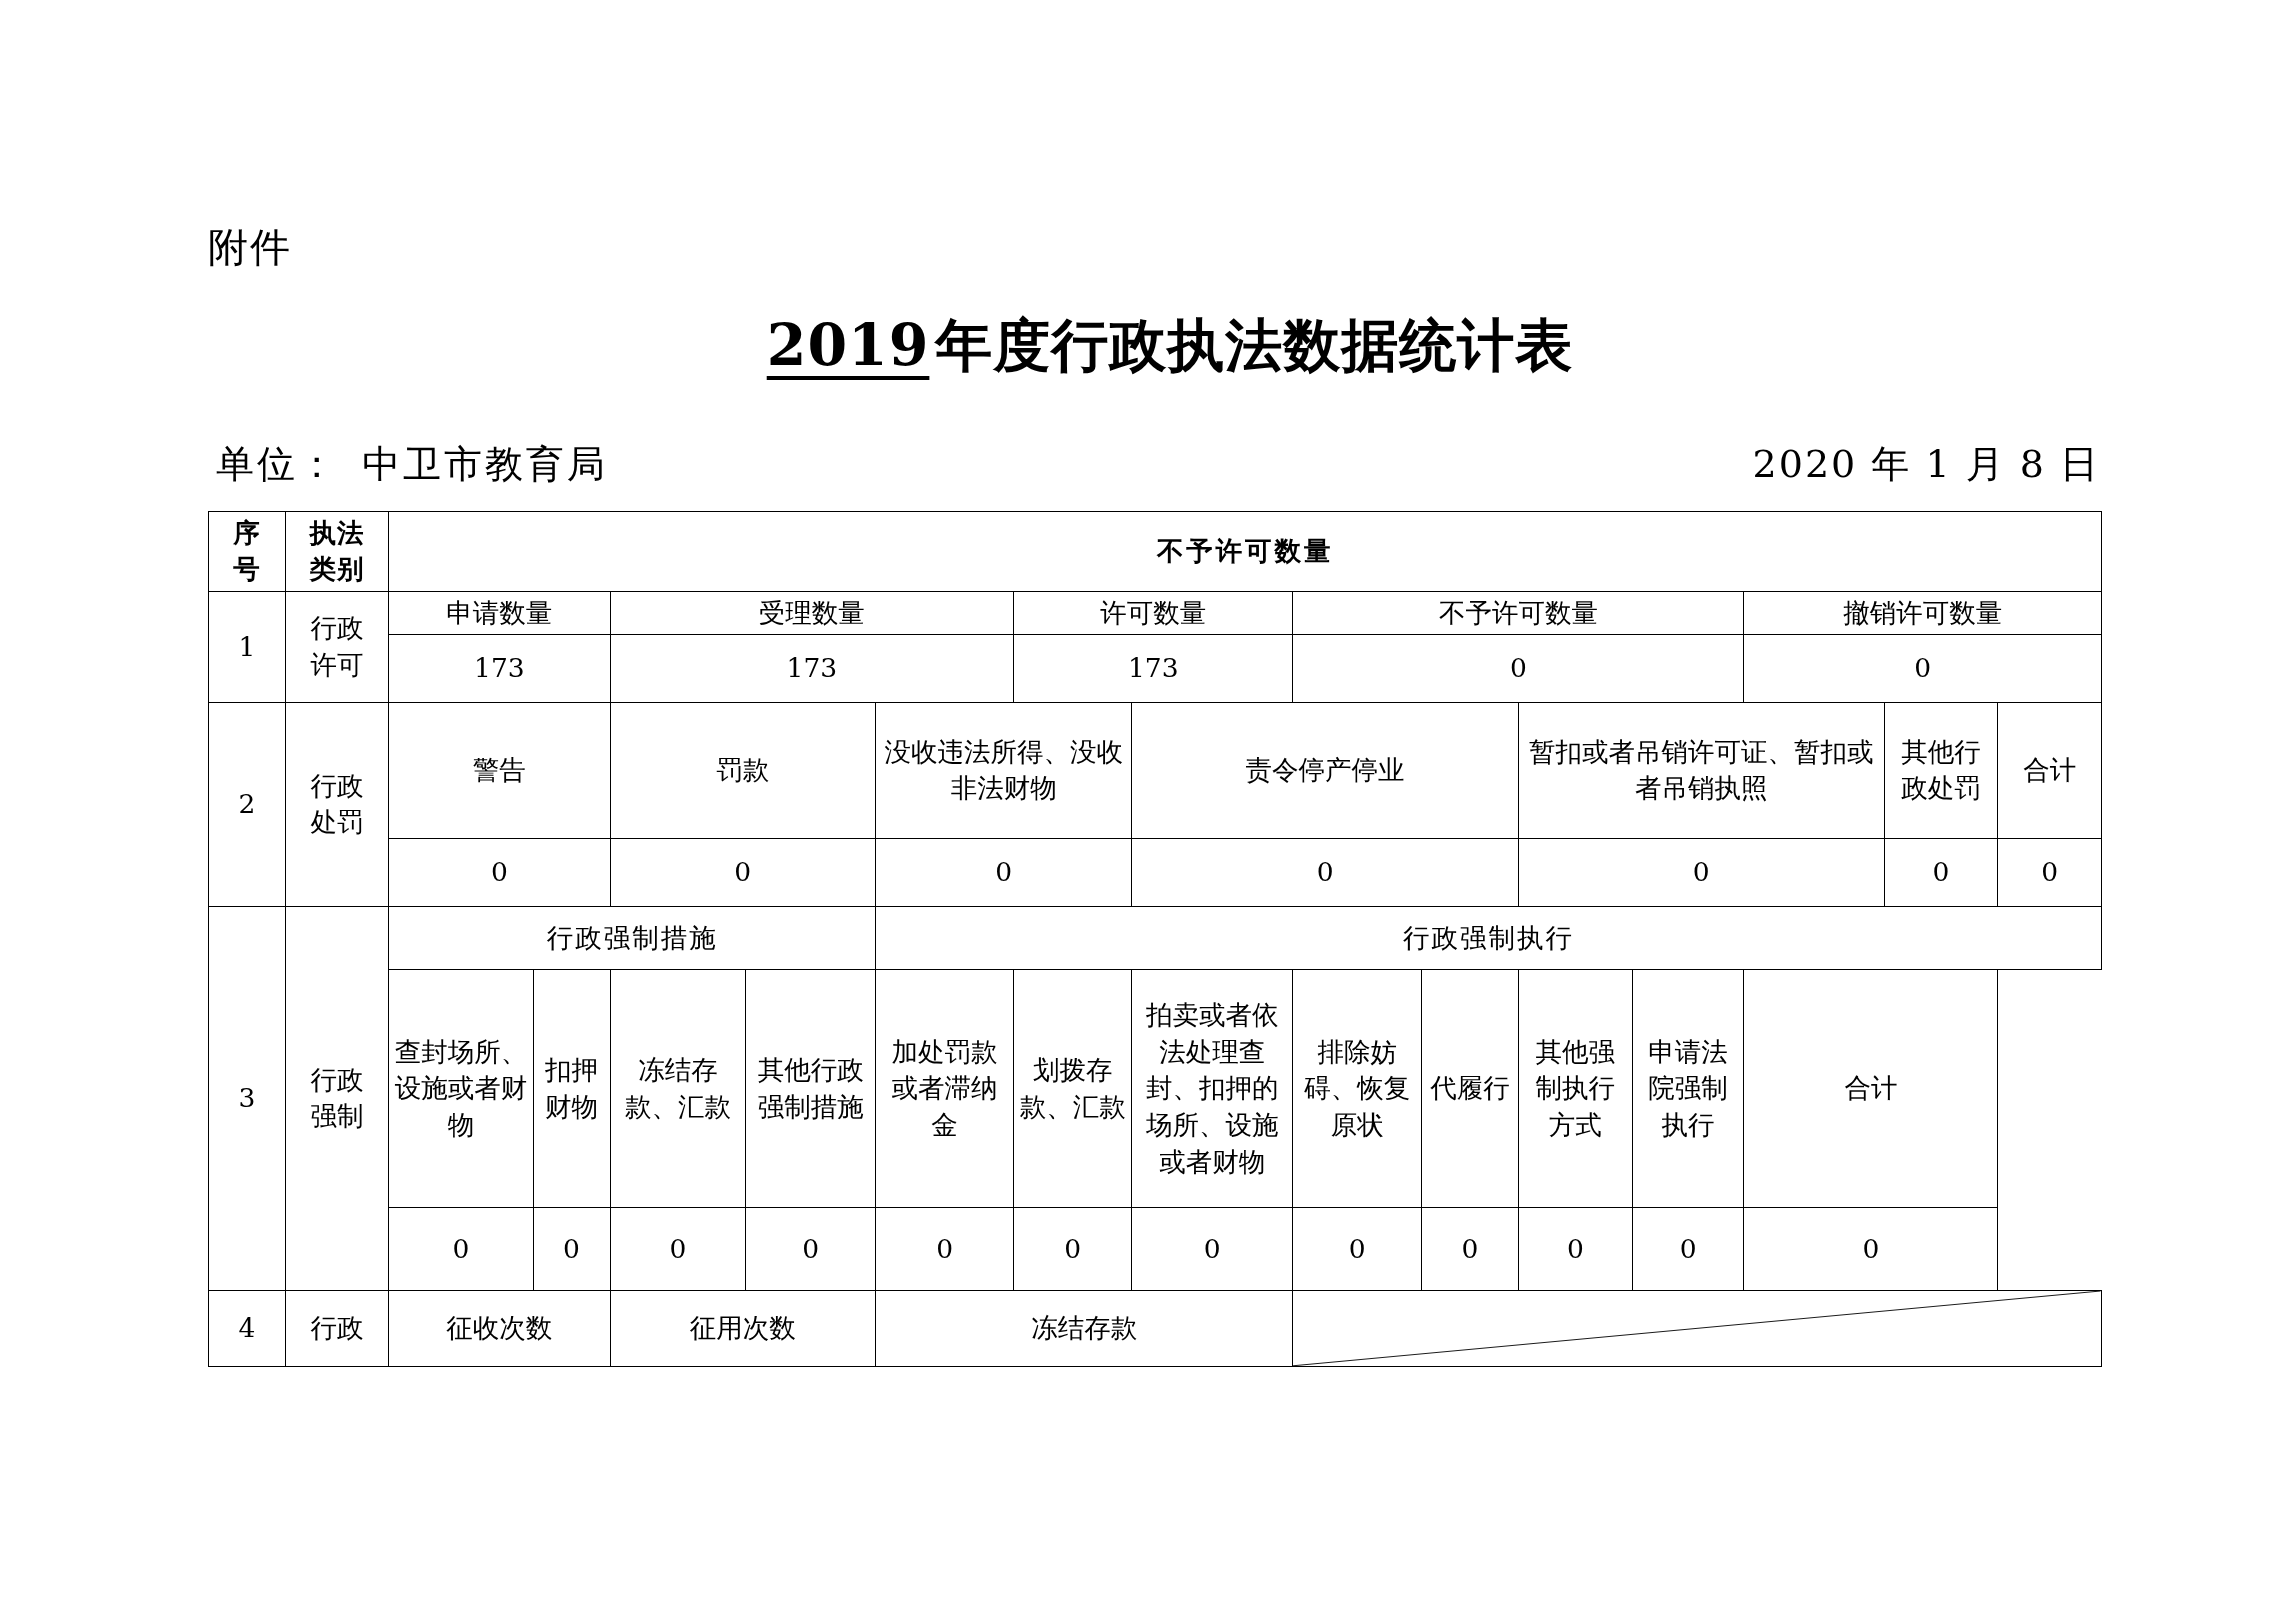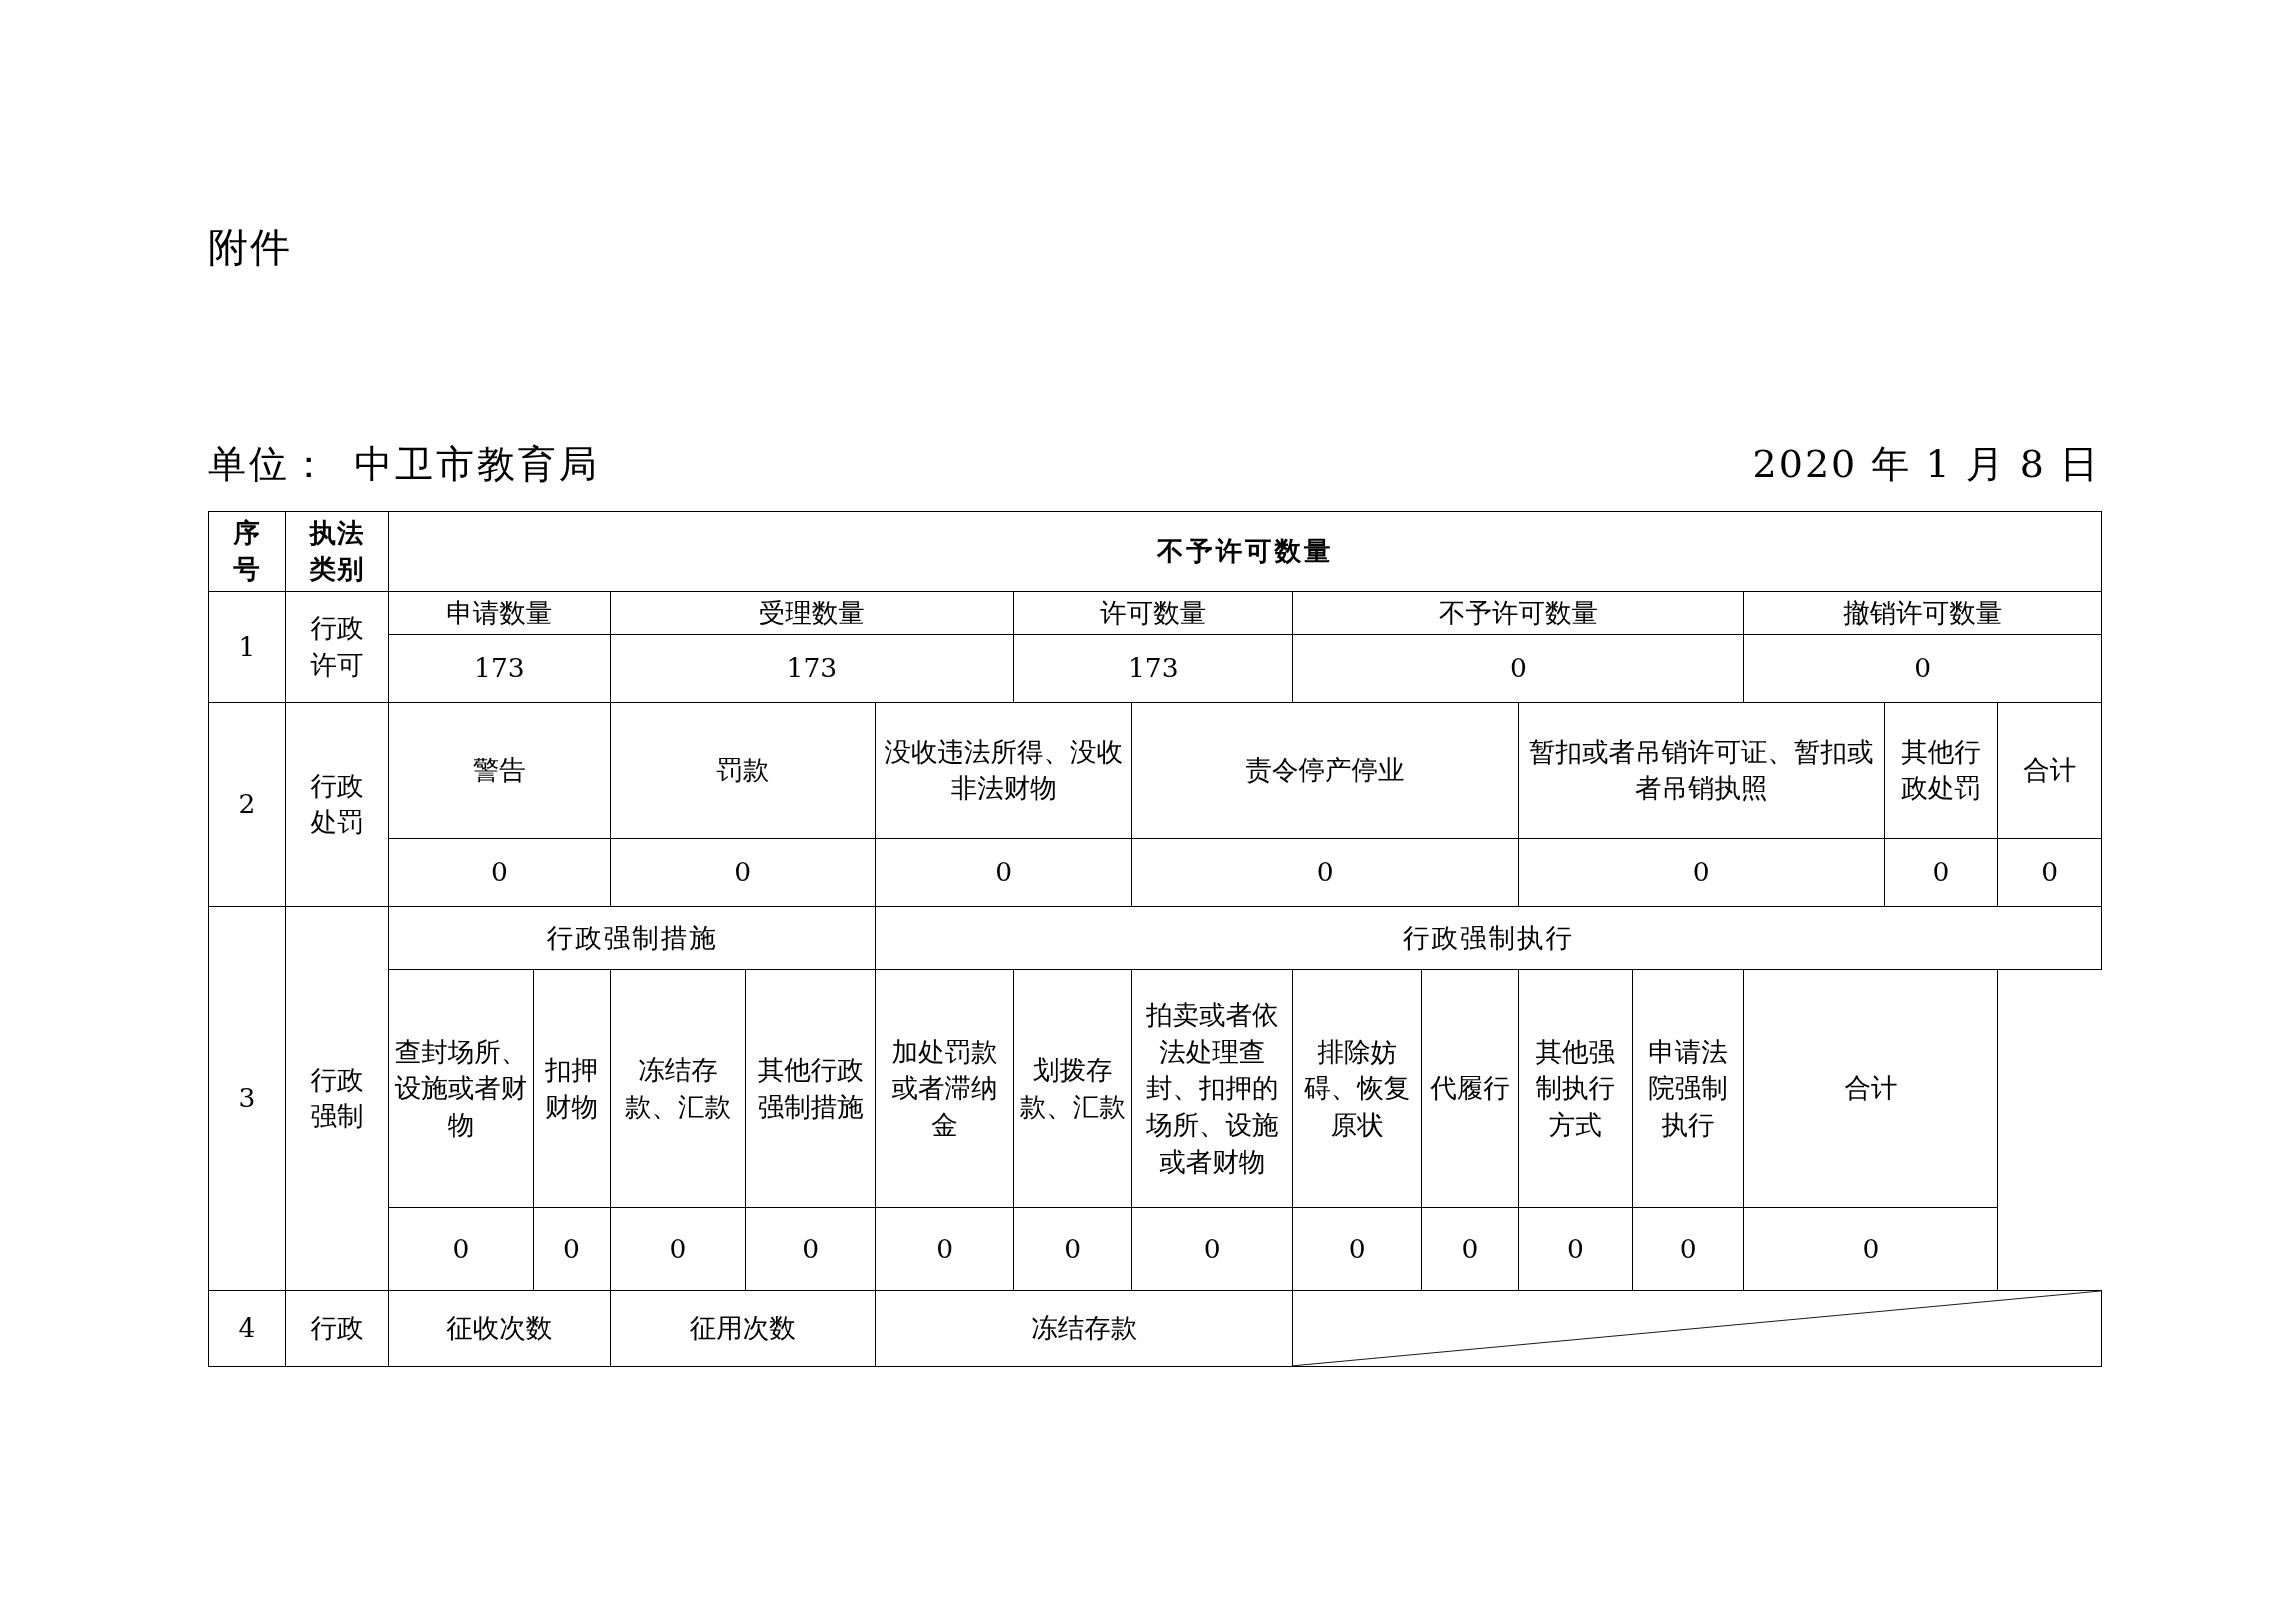--- a/index.html
+++ b/index.html
@@ -64,21 +64,21 @@
     top: 438px;
     width: 1892px;
     height: 53px;
     font-family: "DejaVu Serif", "Liberation Serif", serif;
     font-size: 38px;
     line-height: 53px;
     white-space: nowrap;
   }
   .meta-unit {
     position: absolute;
-    left: 0;
+    left: 8px;
     top: 0;
     letter-spacing: 2.9px;
   }
   .meta-unit .unit-name { padding-left: 23.5px; }
   .meta-date {
     position: absolute;
     right: 0;
     top: 0;
     letter-spacing: 2px;
   }
@@ -153,20 +153,21 @@
     left: 0; top: 0;
   }
 </style>
 </head>
 <body>
 
 <div class="page">
 
   <div class="attach-label">附件</div>
 
+  <div class="doc-title"><span class="year">2019</span><span>年度行政执法数据统计表</span></div>
 
   <div class="meta-row">
     <div class="meta-unit"><span>单位：</span><span class="unit-name">中卫市教育局</span></div>
     <div class="meta-date">2020 年 1 月  8 日</div>
   </div>
 
   <div class="tbl-wrap">
     <table class="stat">
       <colgroup>
         <col style="width:73px">

